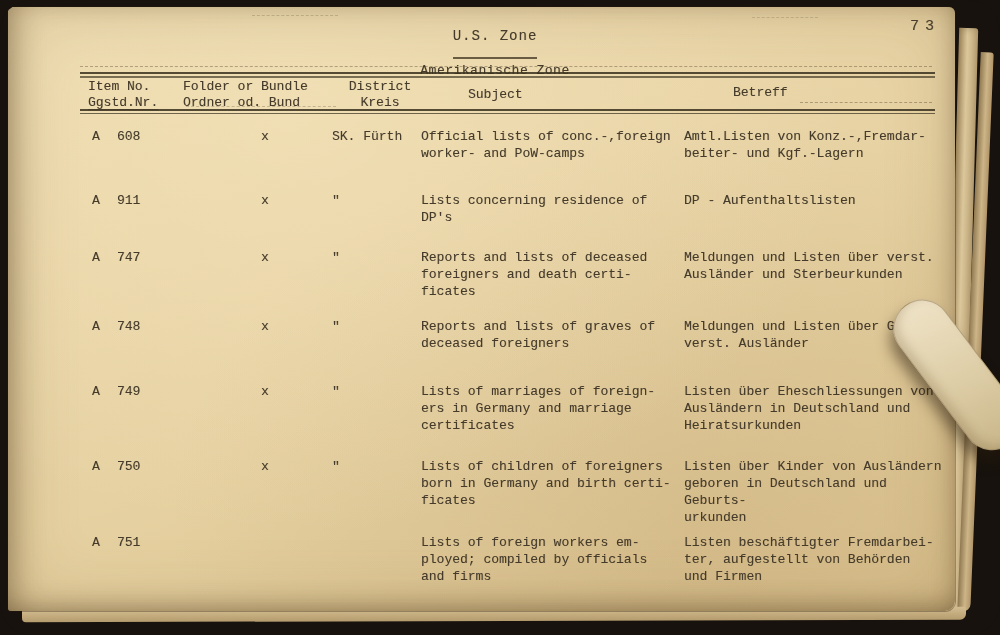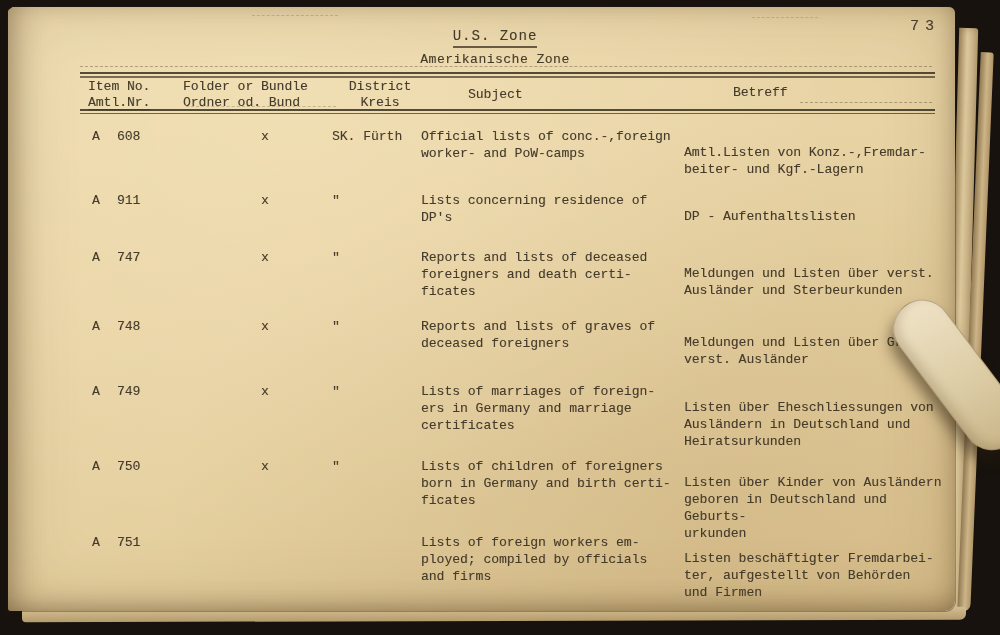--- a/index.html
+++ b/index.html
@@ -40,21 +40,21 @@
   }
   
   .content{position:absolute;left:-8px;top:-7px;width:1000px;height:635px;
     color:#453b2b;font-size:13px;line-height:17px;
     text-shadow:.4px .4px 0 rgba(69,59,43,.30);}
 
   .page-number{position:absolute;left:910px;top:18px;font-size:15px;letter-spacing:6px;color:rgba(62,52,36,.9);}
 
   .title-wrap{position:absolute;left:370px;top:28px;width:250px;text-align:center;}
   .t1{display:inline-block;font-size:14px;letter-spacing:1px;
-    border-bottom:2px solid rgba(62,50,32,.75);padding-bottom:1px;}
+    border-bottom:2px solid rgba(62,50,32,.75);padding-bottom:12px;}
   .t2{display:block;font-size:13px;margin-top:3px;letter-spacing:.5px;}
 
   .rule{position:absolute;left:80px;width:855px;background:#39311f;}
   .r1{top:72px;height:2px;opacity:.85;}
   .r2{top:76px;height:2px;opacity:.65;}
   .r3{top:109px;height:2px;opacity:.85;}
   .r4{top:113px;height:1px;opacity:.7;}
 
   .dash{position:absolute;border-top:1px dashed rgba(75,60,40,.38);height:0;}
   .dash-top{left:80px;top:66px;width:852px;}
@@ -68,21 +68,21 @@
   .hc-center{text-align:center;}
   .u{text-decoration:underline;text-underline-offset:3px;text-decoration-color:rgba(70,55,35,.55);}
 
   .row{position:absolute;left:0;width:1000px;height:0;}
   .cell{position:absolute;top:0;white-space:pre-line;}
   .c-letter{left:92px;}
   .c-number{left:117px;}
   .c-folder{left:252px;width:26px;text-align:center;}
   .c-district{left:332px;width:92px;}
   .c-subject{left:421px;width:266px;}
-  .c-betreff{left:684px;width:268px;margin-top:16px;}
+  .c-betreff{left:684px;width:268px;}
 
   
   .curl{
     position:absolute;left:928px;top:288px;width:172px;height:56px;
     transform:rotate(53deg);transform-origin:top left;
     border-radius:30px;
     background:linear-gradient(100deg,#f0e4c8,#ddcda6 55%,#c8b488);
     border:1px solid rgba(120,95,60,.45);
     box-shadow:7px 9px 14px rgba(40,28,12,.5), inset 0 -6px 10px rgba(120,95,55,.25);
   }
@@ -108,21 +108,21 @@
 
       <div class="dash dash-a"></div>
       <div class="dash dash-b"></div>
       <div class="dash dash-top"></div>
 
       <div class="rule r1"></div>
       <div class="rule r2"></div>
 
       <div class="hc" style="left:88px;top:79px">
         <span class="hl">Item No.</span>
-        <span class="hl u">Amtl.Nr.</span>
+        <span class="hl u">Ggstd.Nr.</span>
       </div>
       <div class="hc hc-center" style="left:330px;top:79px;width:100px">
         <span class="hl">District</span>
         <span class="hl">Kreis</span>
       </div>
       <div class="hc" style="left:183px;top:79px">
         <span class="hl">Folder or Bundle</span>
         <span class="hl">Ordner od. Bund</span>
       </div>
       <div class="hc" style="left:468px;top:87px">

